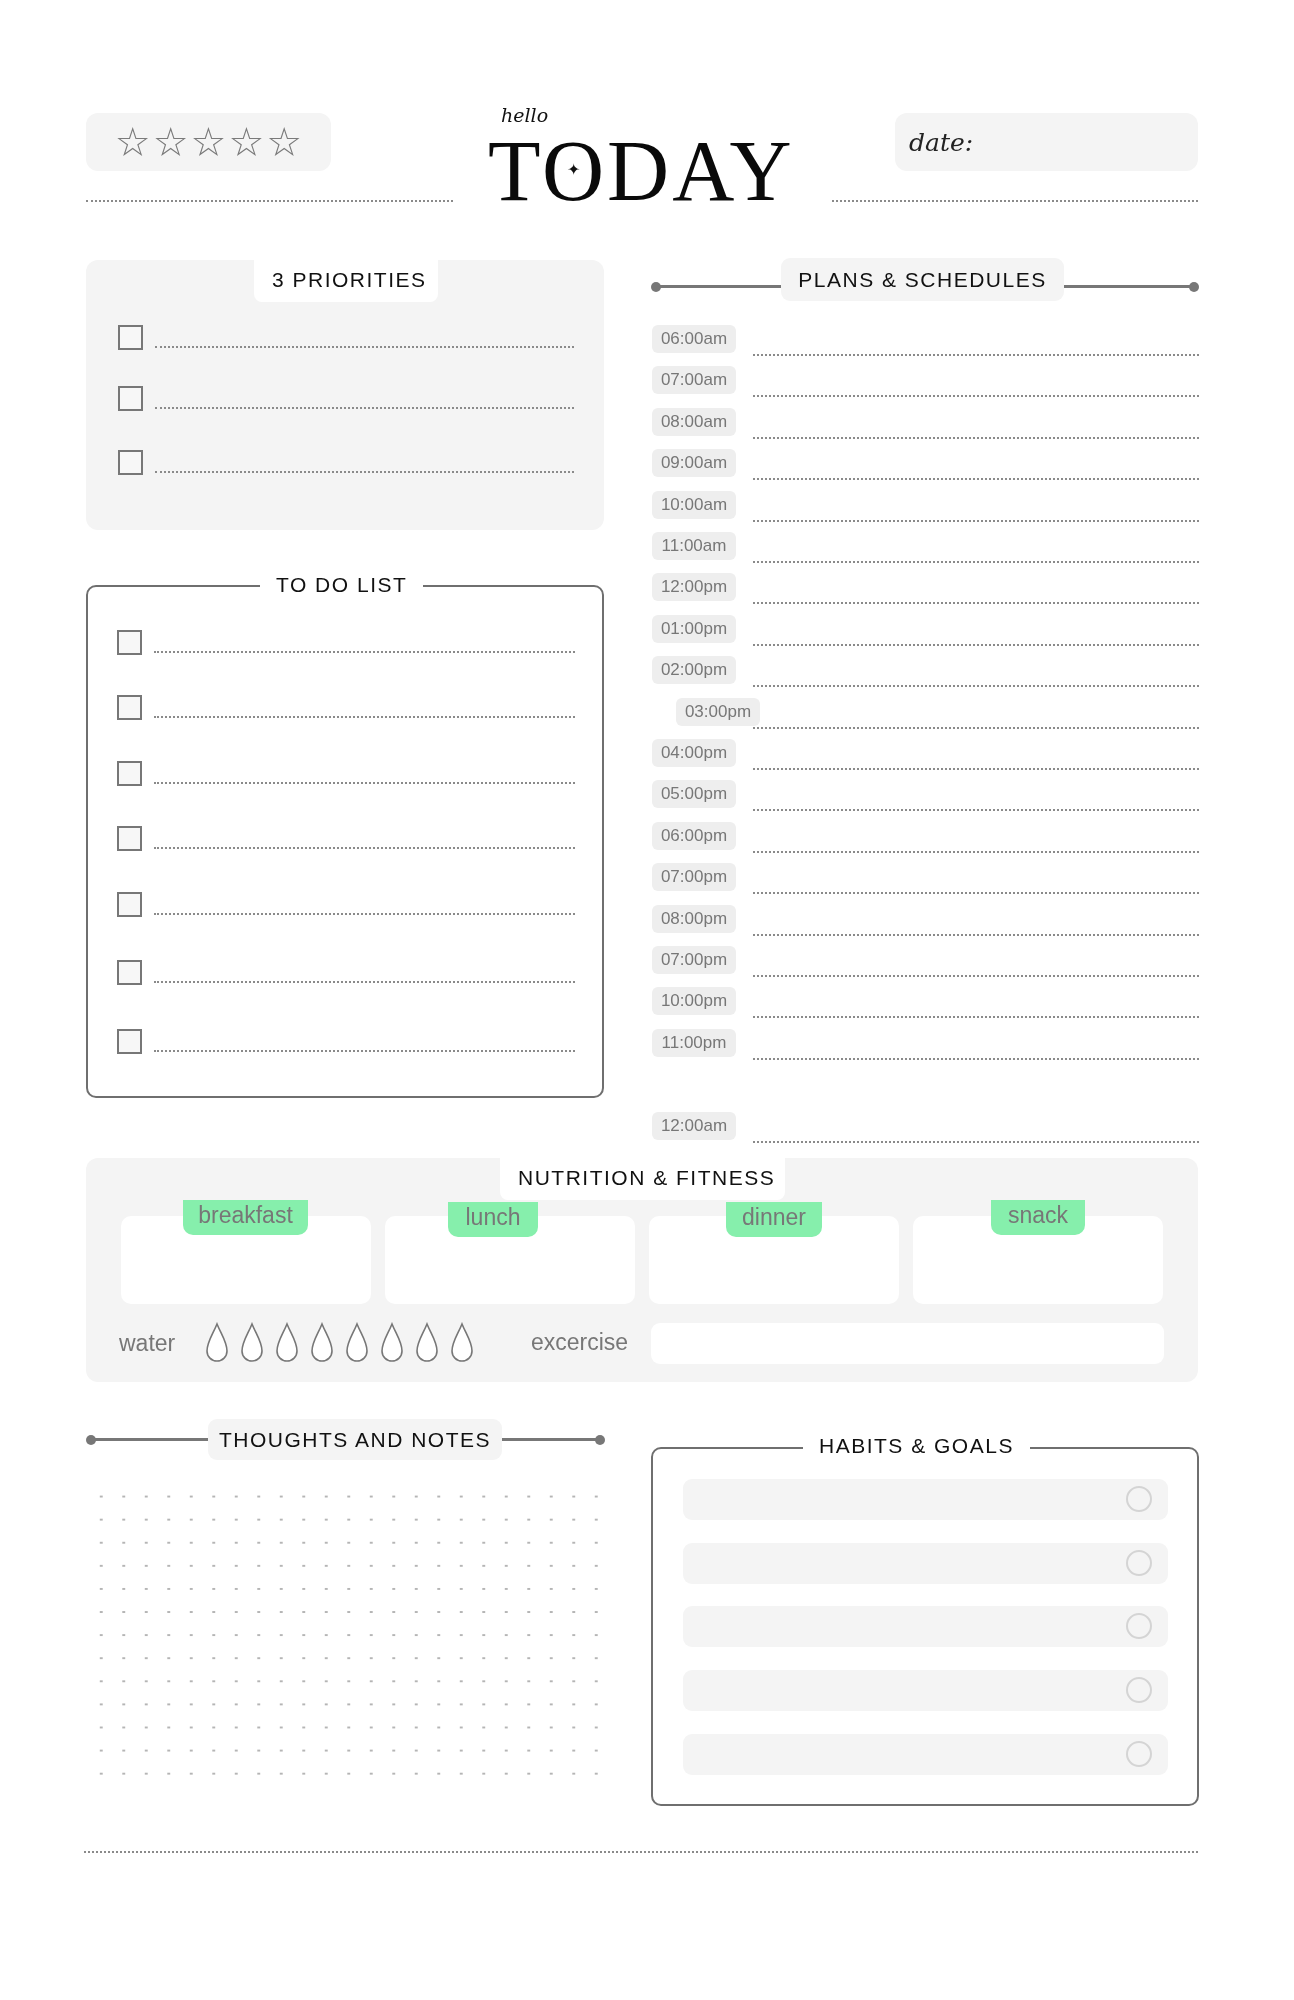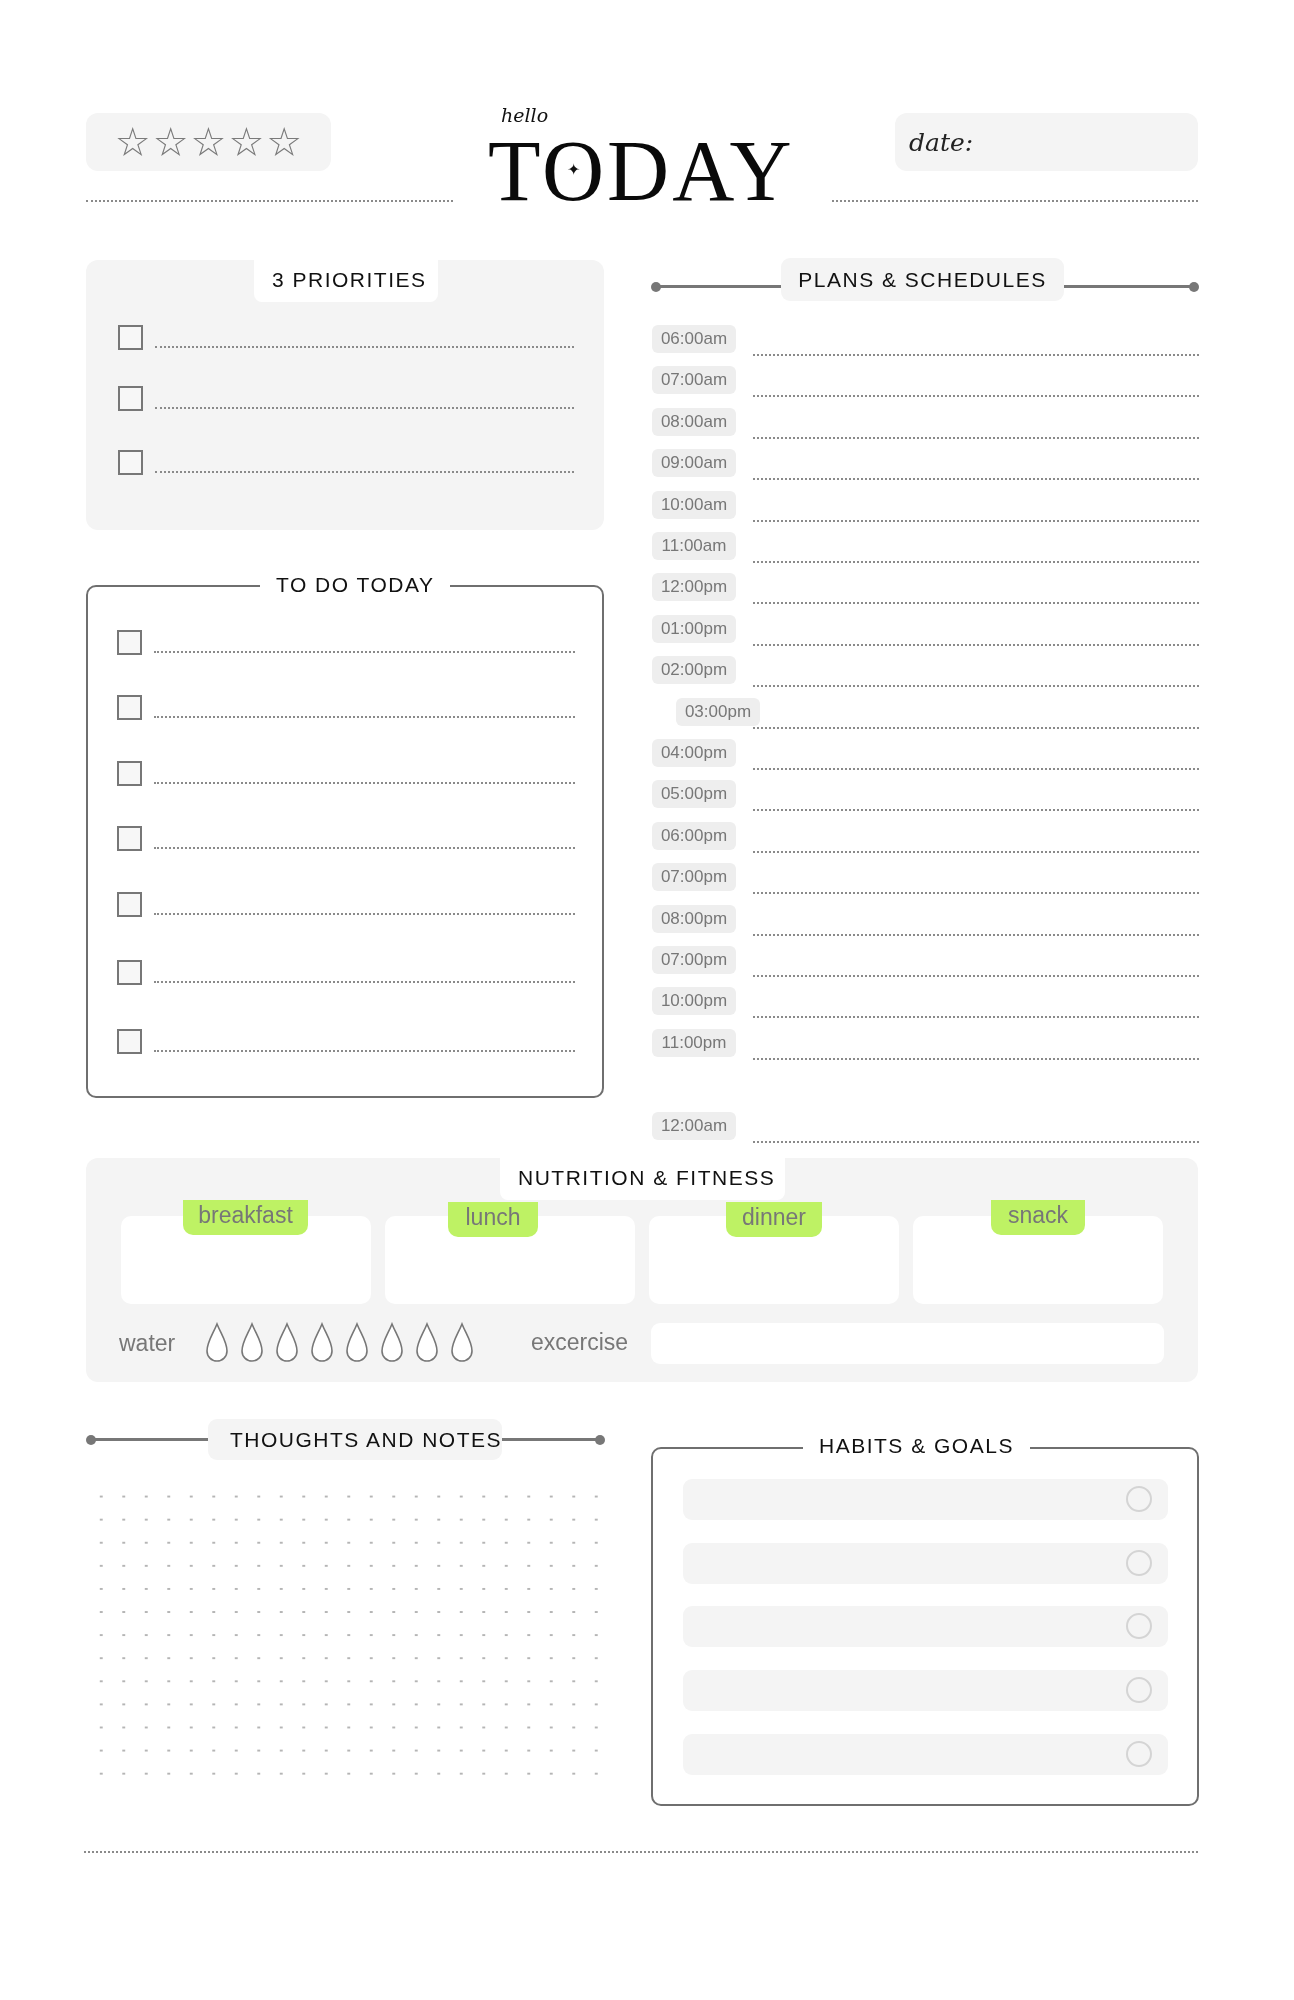--- a/index.html
+++ b/index.html
@@ -30,21 +30,21 @@
   .legend { position: absolute; background: #fff; padding: 0 16px; }
 
   
   .sched-line { height: 3px; background: #777; }
   .dot-end { width: 10px; height: 10px; border-radius: 50%; background: #777; }
   .time-badge { width: 84px; height: 28px; background: #eeeeee; border-radius: 6px; color: #777; font-size: 17px; display: flex; align-items: center; justify-content: center; }
 
   
   .nutri { left: 86px; top: 1158px; width: 1112px; height: 224px; }
   .meal-box { background: #fff; border-radius: 10px; position: absolute; top: 1216px; width: 250px; height: 88px; }
-  .meal-tab { position: absolute; background: #bef264; border-radius: 0 0 10px 10px; color: #777; font-size: 23px; text-align: center; line-height: 1; padding: 4px 14px 8px; top: -16px; }
+  .meal-tab { position: absolute; background: #86efac; border-radius: 0 0 10px 10px; color: #777; font-size: 23px; text-align: center; line-height: 1; padding: 4px 14px 8px; top: -16px; }
   .drop { width: 24px; height: 40px; }
   .nlabel { color: #777; font-size: 23px; }
 
   
   .dotgrid { left: 90px; top: 1485px; width: 515px; height: 310px;
     background-image: radial-gradient(circle, #b5b5b5 1.1px, transparent 1.4px);
     background-size: 22.5px 23.1px; background-position: 0 0; }
 
   
   .habits { left: 651px; top: 1447px; width: 548px; height: 359px; border: 2.5px solid #6f6f6f; border-radius: 10px; }
@@ -83,21 +83,21 @@
     <div class="chk"></div>
     <div class="dots-line" style="flex:1; margin-bottom:2px;"></div>
   </div>
   <div class="abs row" style="left:32px; top:190px; width:456px;">
     <div class="chk"></div>
     <div class="dots-line" style="flex:1; margin-bottom:2px;"></div>
   </div>
 </div>
 
 <div class="abs todo">
-  <div class="legend section-title" style="left:172px; top:-14px;">TO DO TODAY</div>
+  <div class="legend section-title" style="left:172px; top:-14px;">TO DO LIST</div>
   <div class="abs row" style="left:29px; top:43px; width:458px;">
     <div class="chk"></div>
     <div class="dots-line" style="flex:1; margin-bottom:2px;"></div>
   </div>
   <div class="abs row" style="left:29px; top:108px; width:458px;">
     <div class="chk"></div>
     <div class="dots-line" style="flex:1; margin-bottom:2px;"></div>
   </div>
   <div class="abs row" style="left:29px; top:174px; width:458px;">
     <div class="chk"></div>
@@ -251,21 +251,21 @@
   <svg class="drop" viewBox="0 0 24 40">
       <path d="M12 2 C8 12 2 20 2 29 A10 10 0 0 0 22 29 C22 20 16 12 12 2 Z" fill="#fff" stroke="#777" stroke-width="1.6"></path>
     </svg>
 </div>
 <div class="abs nlabel" style="left:531px; top:1329px;">excercise</div>
 <div class="abs" style="left:651px; top:1323px; width:513px; height:41px; background:#fff; border-radius:9px;"></div>
 
 <div class="abs" style="left:86px; top:1425px; width:520px; height:30px;">
   <div class="abs dot-end" style="left:0; top:10px;"></div>
   <div class="abs sched-line" style="left:5px; top:13px; width:125px;"></div>
-  <div class="abs gray-box section-title" style="left:122px; top:-6px; width:294px; height:41px; line-height:41px; border-radius:9px;text-align:right;">THOUGHTS AND NOTES</div>
+  <div class="abs gray-box section-title" style="left:122px; top:-6px; width:294px; height:41px; line-height:41px; border-radius:9px;">THOUGHTS AND NOTES</div>
   <div class="abs sched-line" style="left:416px; top:13px; width:95px;"></div>
   <div class="abs dot-end" style="left:509px; top:10px;"></div>
 </div>
 <div class="abs dotgrid"></div>
 
 <div class="abs habits">
   <div class="legend section-title" style="left:150px; top:-15px;">HABITS &amp; GOALS</div>
   <div class="habit-row" style="top:30px;">
       <div class="habit-circle"></div>
     </div>

